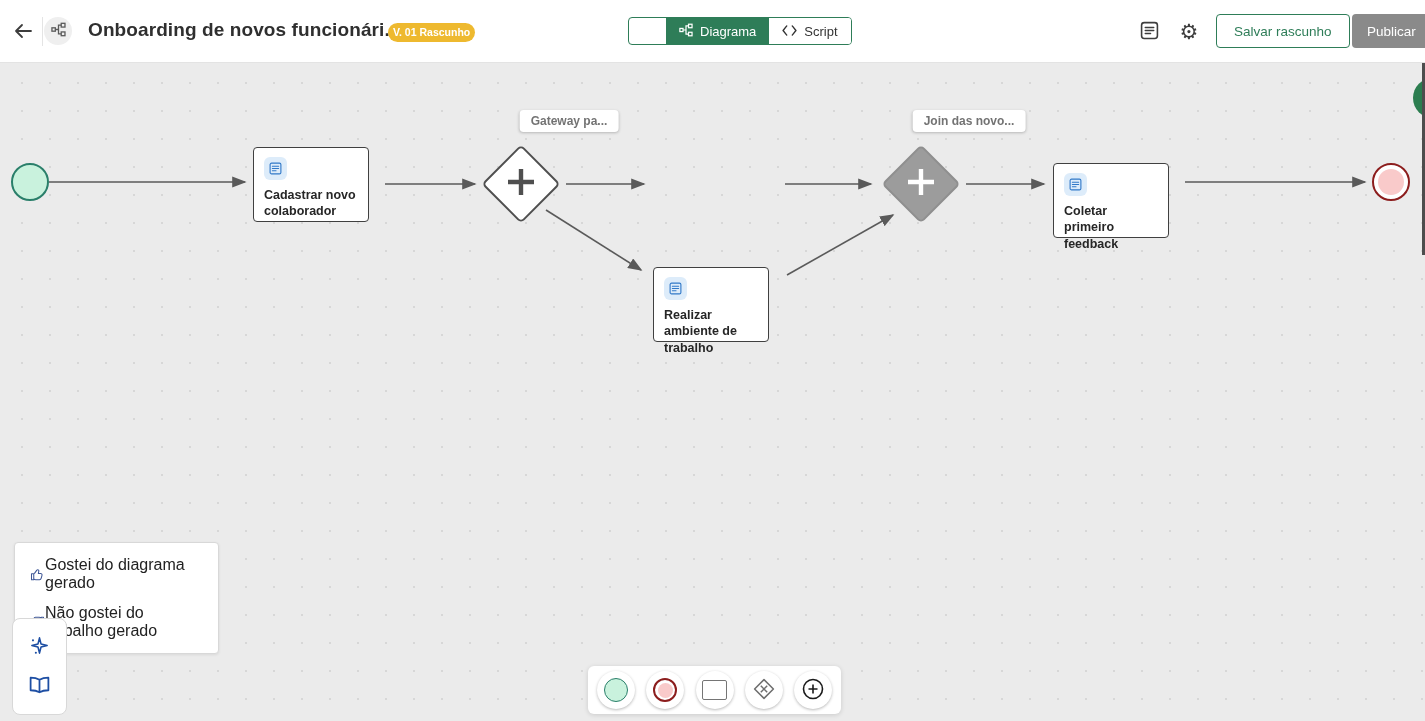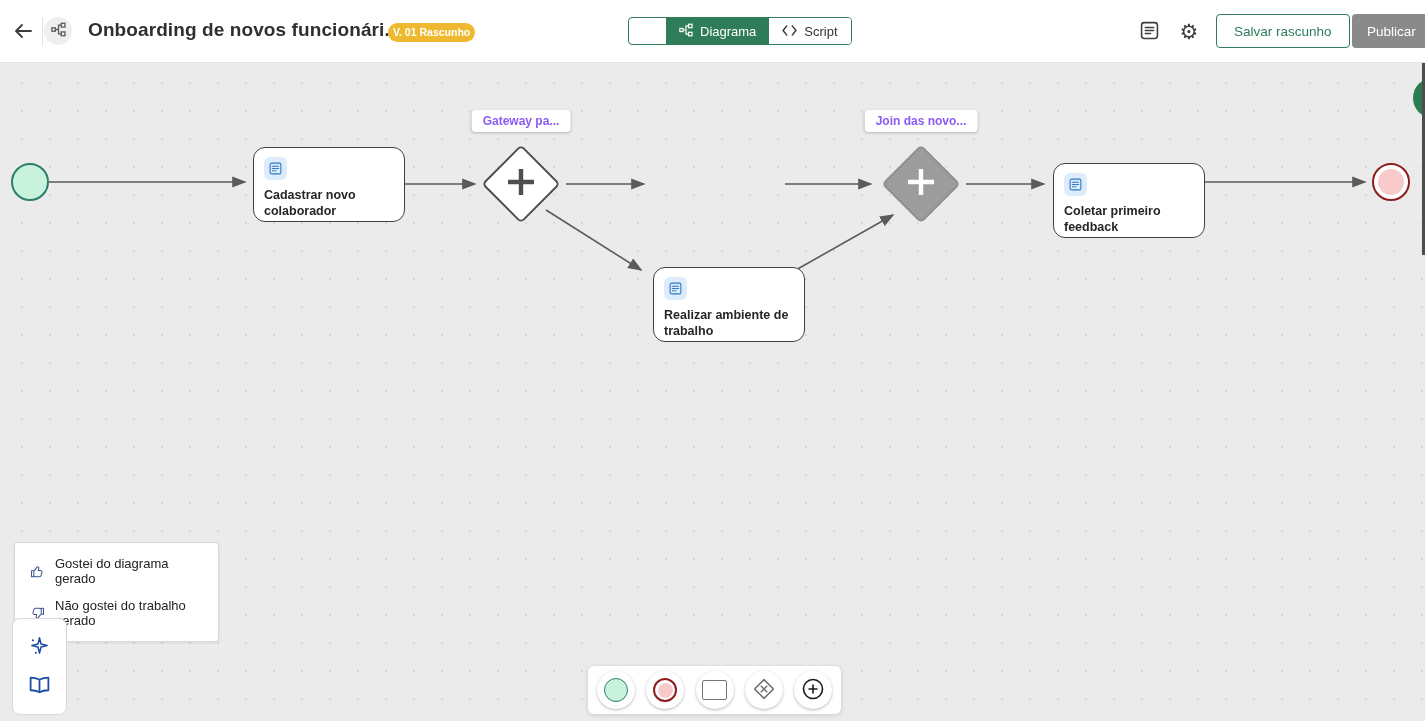--- a/index.html
+++ b/index.html
@@ -45,51 +45,51 @@
             background-size:28px 28px; background-position:8px 6px; }
   .edges { position:absolute; top:0; left:0; width:1425px; height:658px; pointer-events:none; }
 
   .event-circle { position:absolute; border-radius:50%; cursor:pointer; }
   .start-event { left:11px; top:100px; width:38px; height:38px; background:#c9f2dd;
                  border:2px solid #2a7f6a; }
   .end-event { left:1372px; top:100px; width:38px; height:38px; background:#fff;
                border:2.5px solid #8c1d1d; display:flex; align-items:center; justify-content:center; }
   .end-event-inner { width:26px; height:26px; border-radius:50%; background:#f9caca; }
 
-  .task-node { position:absolute; width:152px; height:75px; background:#fff;
-               border:1px solid #404040; border-radius:12px; padding:9px 10px; cursor:pointer; }
+  .task-node { position:absolute; width:116px; height:75px; background:#fff;
+               border:1px solid #404040; border-radius:4px; padding:9px 10px; cursor:pointer; }
   .task-icon { width:23px; height:23px; border-radius:6px; background:#ddecfa;
                display:flex; align-items:center; justify-content:center; }
   .task-label { margin-top:7px; font-size:12.5px; font-weight:600; color:#262626; line-height:1.3; }
   #task-1 { left:253px; top:84px; }
   #task-2 { left:653px; top:84px; }
   #task-3 { left:653px; top:204px; }
   #task-4 { left:1053px; top:100px; }
 
   .gateway { position:absolute; width:80px; height:80px; cursor:pointer; }
   #gateway-1 { left:481px; top:81px; }
   #gateway-2 { left:881px; top:81px; }
   .gateway .diamond { position:absolute; left:12px; top:12px; width:56px; height:56px;
                       transform:rotate(45deg); border-radius:5px; }
   #gateway-1 .diamond { background:#fff; border:2px solid #4f4f4f; }
   #gateway-2 .diamond { background:#9c9c9c; border:2px solid #8f8f8f; }
   .gateway .plus { position:absolute; left:50%; top:50%; transform:translate(-50%,-50%); }
 
   .gateway-label { position:absolute; transform:translateX(-50%); background:#fff;
                    border-radius:4px; padding:4px 11px; font-size:12px; font-weight:600;
-                   color:#8b5cf6; box-shadow:0 1px 3px rgba(0,0,0,.22); white-space:nowrap; }
+                   color:#737373; box-shadow:0 1px 3px rgba(0,0,0,.22); white-space:nowrap;margin-left:48px; }
   #gateway-label-1 { left:521px; top:47px; }
   #gateway-label-2 { left:921px; top:47px; }
 
   
   .feedback-panel { position:absolute; left:14px; top:479px; width:205px; background:#fff;
                     border:1px solid #d8d8d8; border-radius:4px; padding:7px 0;
                     box-shadow:0 1px 3px rgba(0,0,0,.08); }
-  .feedback-row { display:flex; align-items:center; gap:10px; padding:6px 15px;
-                  font-size:13px; color:#222; cursor:pointer; background:none; border:none;
+  .feedback-row { display:flex; align-items:center; gap:0; padding:6px 15px;
+                  font-size:16px; color:#222; cursor:pointer; background:none; border:none;
                   width:100%; text-align:left; font-family:"Liberation Sans",sans-serif; }
   .feedback-row .f-icon { width:15px; height:15px; flex:0 0 15px; color:#3f5796; }
 
   
   .left-rail { position:absolute; left:12px; top:555px; width:55px; height:97px; background:#fff;
                border:1px solid #d8d8d8; border-radius:8px; display:flex; flex-direction:column;
                align-items:center; justify-content:space-around; padding:8px 0; }
   .rail-btn { width:38px; height:38px; color:#1d4ea3; }
 
   

